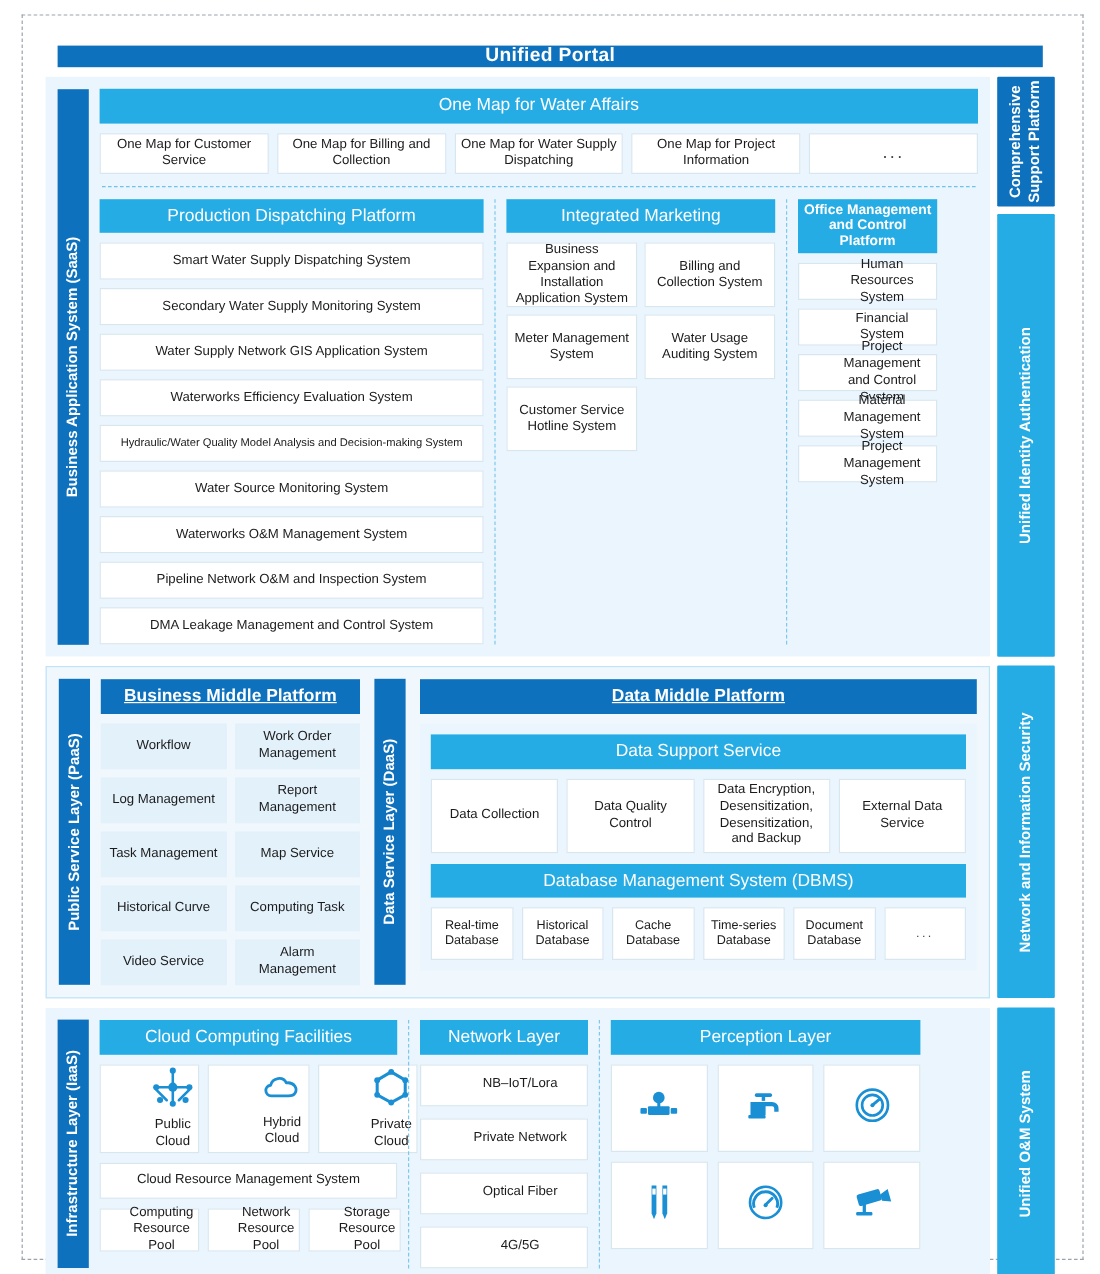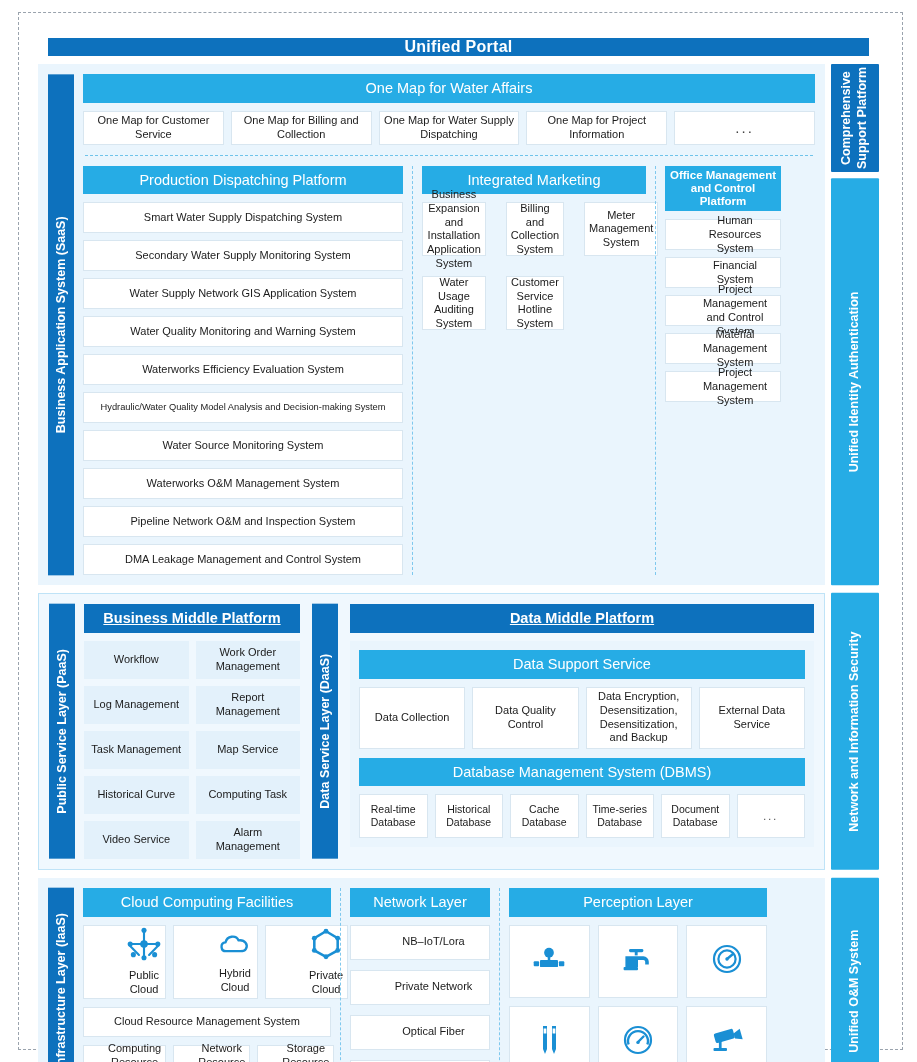--- a/index.html
+++ b/index.html
@@ -118,21 +118,21 @@
   .vdash { border-left: 1px dashed #7ec8ee; margin: 0 9px; }
 
   .col-prod { width: 320px; flex: 0 0 320px; }
   .col-mkt  { width: 224px; flex: 0 0 224px; }
   .col-off  { width: 116px; flex: 0 0 116px; }
 
   .prod-grid { grid-template-columns: 1fr; }
   .prod-grid .cell { height: 31px; }
   .prod-grid .cell.tiny { font-size: 9.3px; }
 
-  .mkt-grid { grid-template-columns: 1fr 1fr 1fr; gap: 20px; }
+  .mkt-grid { grid-template-columns: 1fr 1fr; gap: 6px; }
   .mkt-grid .cell { height: 54px; }
 
   .off-grid { grid-template-columns: 1fr; gap: 7px; }
   .off-grid .cell { height: 31px; padding-left: 28px; }
 
   
   .paas-wrap { display: flex; gap: 8px; }
   .bmp { width: 216px; flex: 0 0 216px; }
   .bmp-grid { grid-template-columns: 1fr 1fr; gap: 7px; }
   .bmp-grid .cell { height: 38px; }
@@ -195,21 +195,20 @@
             <div class="dash-sep"></div>
 
             <div class="saas-cols">
 
               <div class="saas-col col-prod">
                 <div class="hdr light">Production Dispatching Platform</div>
                 <div class="grid prod-grid">
                   <div class="cell">Smart Water Supply Dispatching System</div>
                   <div class="cell">Secondary Water Supply Monitoring System</div>
                   <div class="cell">Water Supply Network GIS Application System</div>
-                  <div class="cell">Water Quality Monitoring and Warning System</div>
                   <div class="cell">Waterworks Efficiency Evaluation System</div>
                   <div class="cell tiny">Hydraulic/Water Quality Model Analysis and Decision-making System</div>
                   <div class="cell">Water Source Monitoring System</div>
                   <div class="cell">Waterworks O&amp;M Management System</div>
                   <div class="cell">Pipeline Network O&amp;M and Inspection System</div>
                   <div class="cell">DMA Leakage Management and Control System</div>
                 </div>
               </div>
 
               <div class="vdash"></div>

